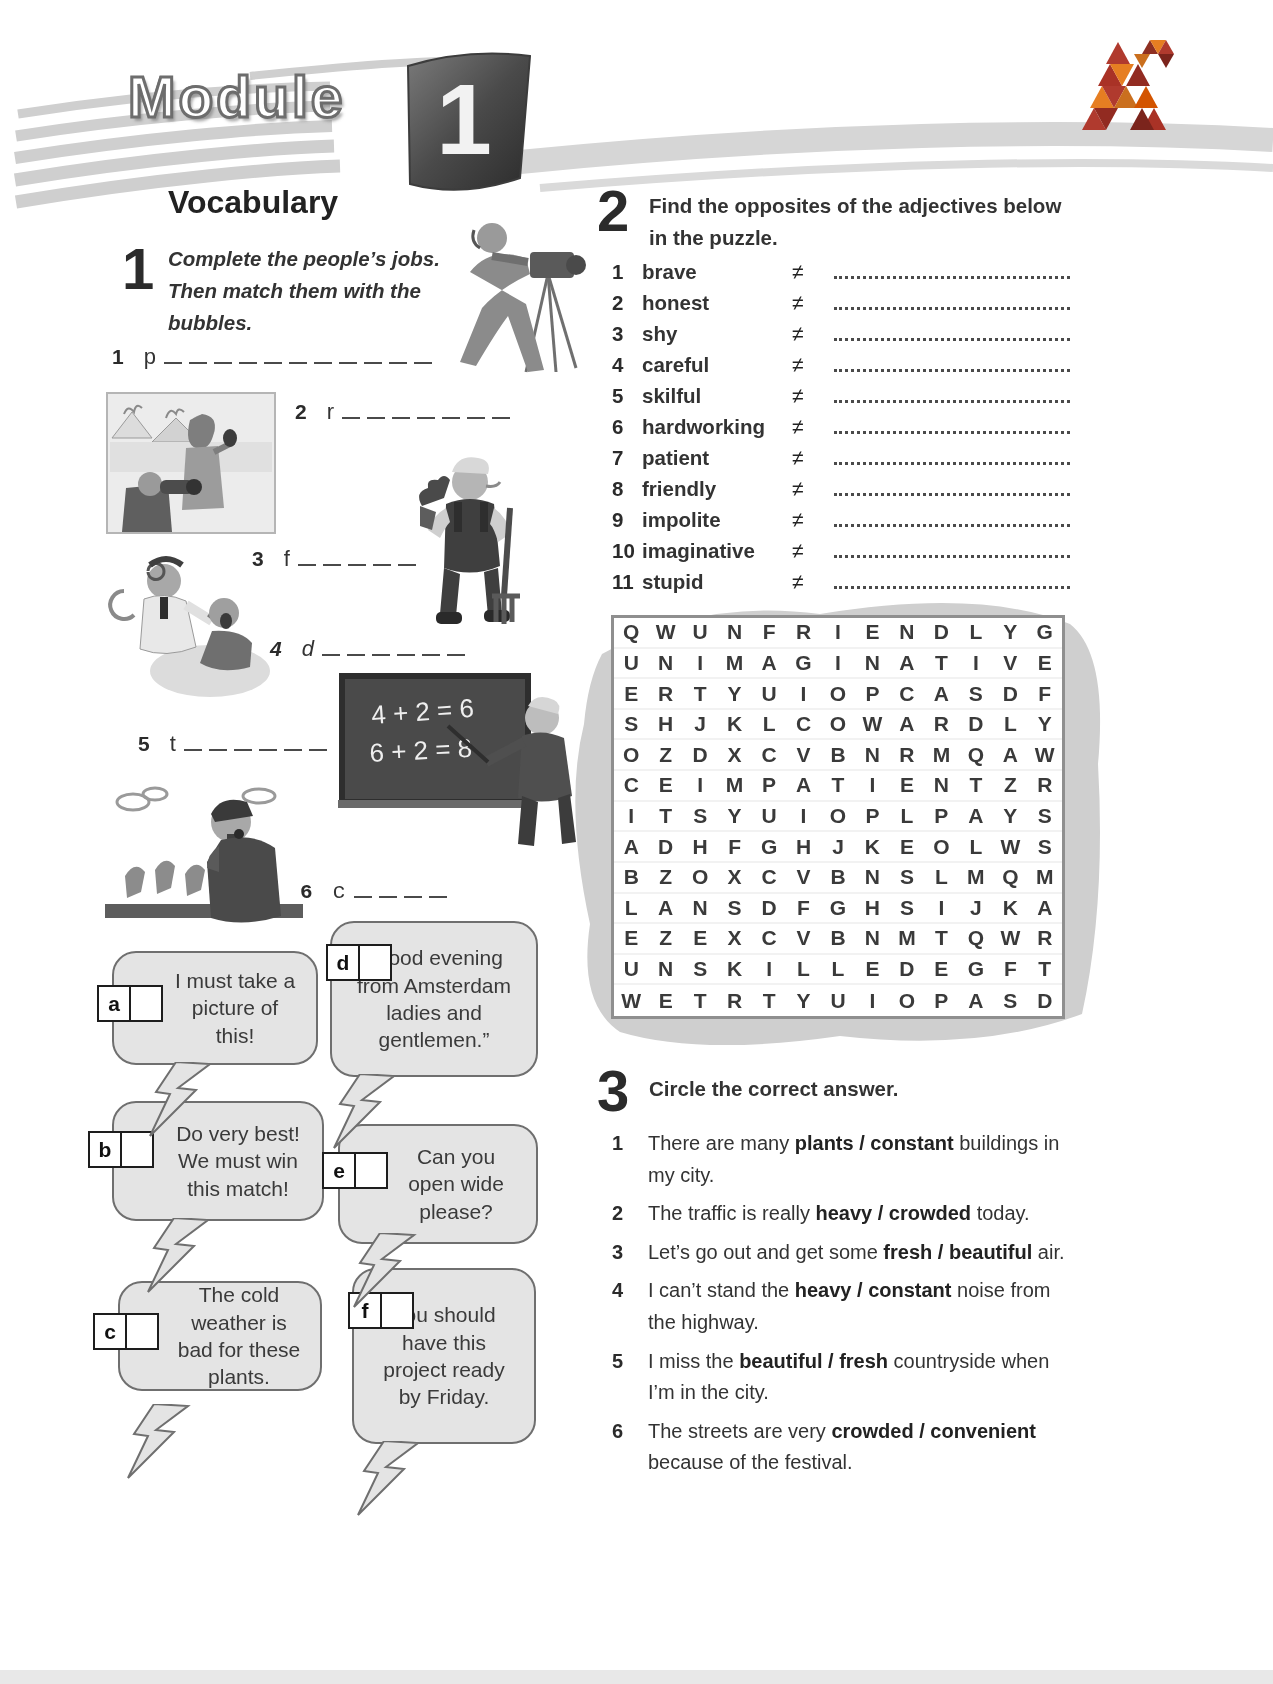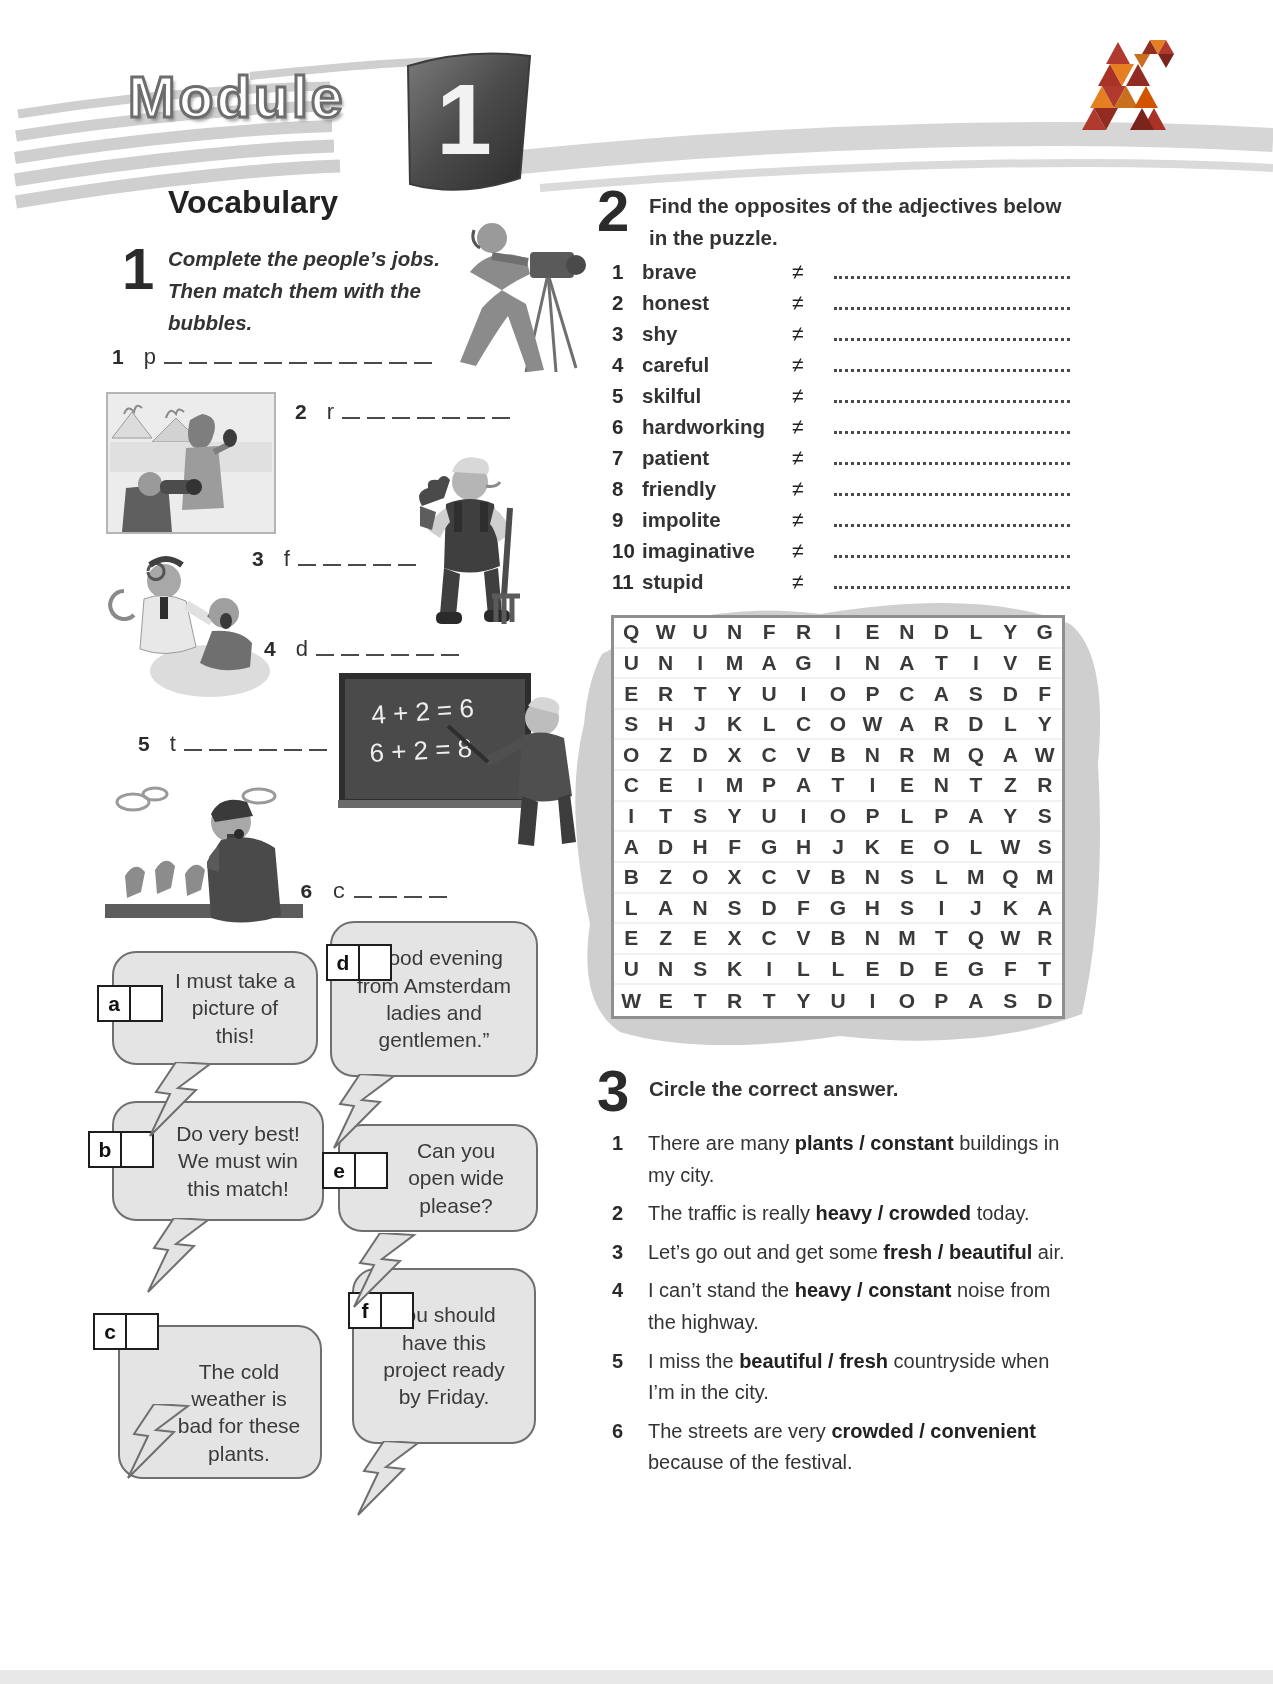--- a/index.html
+++ b/index.html
@@ -26,40 +26,40 @@
   #ex2-instr{left:649px;top:190px;width:428px;}
   #ex3-instr{left:649px;top:1073px;width:428px;}
 
   
   .job-item{height:28px;white-space:nowrap;}
   .j-num{font-weight:bold;font-size:21px;margin-right:20px;color:#2b2b2b;}
   .j-letter{font-size:22px;color:#333;margin-right:8px;}
   .dash{display:inline-block;width:18px;height:16px;margin-right:7px;
         border-bottom:2.5px solid #4a4a4a;}
   #job1{left:112px;top:344px;} #job2{left:295px;top:399px;}
-  #job3{left:252px;top:546px;} #job4{left:264px;top:636px;}
+  #job3{left:252px;top:546px;} #job4{left:270px;top:636px;font-style:italic;}
   #job5{left:138px;top:731px;} #job6{left:300px;top:880px;font-family:Liberation Mono, monospace;}
 
   
   .bubble{background:#e4e4e4;border:2px solid #6f6f6f;border-radius:24px;
           display:flex;align-items:center;justify-content:center;text-align:center;
           font-size:21px;color:#3a3a3a;line-height:1.3;padding:10px 16px;box-sizing:border-box;}
   .bubble-box{display:flex;position:absolute;}
   .bb-cell{width:34px;height:37px;background:#fff;border:2.5px solid #1d1d1d;box-sizing:border-box;
            display:flex;align-items:center;justify-content:center;font-size:21px;font-weight:bold;color:#111;}
   .bb-cell + .bb-cell{border-left-width:2px;margin-left:-2.5px;}
   #bubble-a{left:112px;top:951px;width:206px;height:114px;padding-left:56px;}
   #box-a{left:97px;top:985px;}
   #bubble-d{left:330px;top:921px;width:208px;height:156px;}
   #box-d{left:326px;top:944px;}
   #bubble-b{left:112px;top:1101px;width:212px;height:120px;padding-left:56px;}
   #box-b{left:88px;top:1131px;}
-  #bubble-e{left:338px;top:1124px;width:200px;height:108px;padding-left:52px;}
+  #bubble-e{left:338px;top:1124px;width:200px;height:120px;padding-left:52px;}
   #box-e{left:322px;top:1152px;}
-  #bubble-c{left:118px;top:1325px;width:204px;height:154px;padding-left:54px;align-items:flex-end;}
+  #bubble-c{left:118px;top:1281px;width:204px;height:110px;padding-left:54px;}
   #box-c{left:93px;top:1313px;}
   #bubble-f{left:352px;top:1268px;width:184px;height:176px;}
   #box-f{left:348px;top:1292px;}
   .tail{position:absolute;}
   #tail-a{left:148px;top:1062px;} #tail-d{left:332px;top:1074px;}
   #tail-b{left:146px;top:1218px;} #tail-e{left:352px;top:1233px;}
   #tail-c{left:126px;top:1404px;} #tail-f{left:356px;top:1441px;}
 
   
   #opposites-list{left:612px;top:258px;width:458px;}

